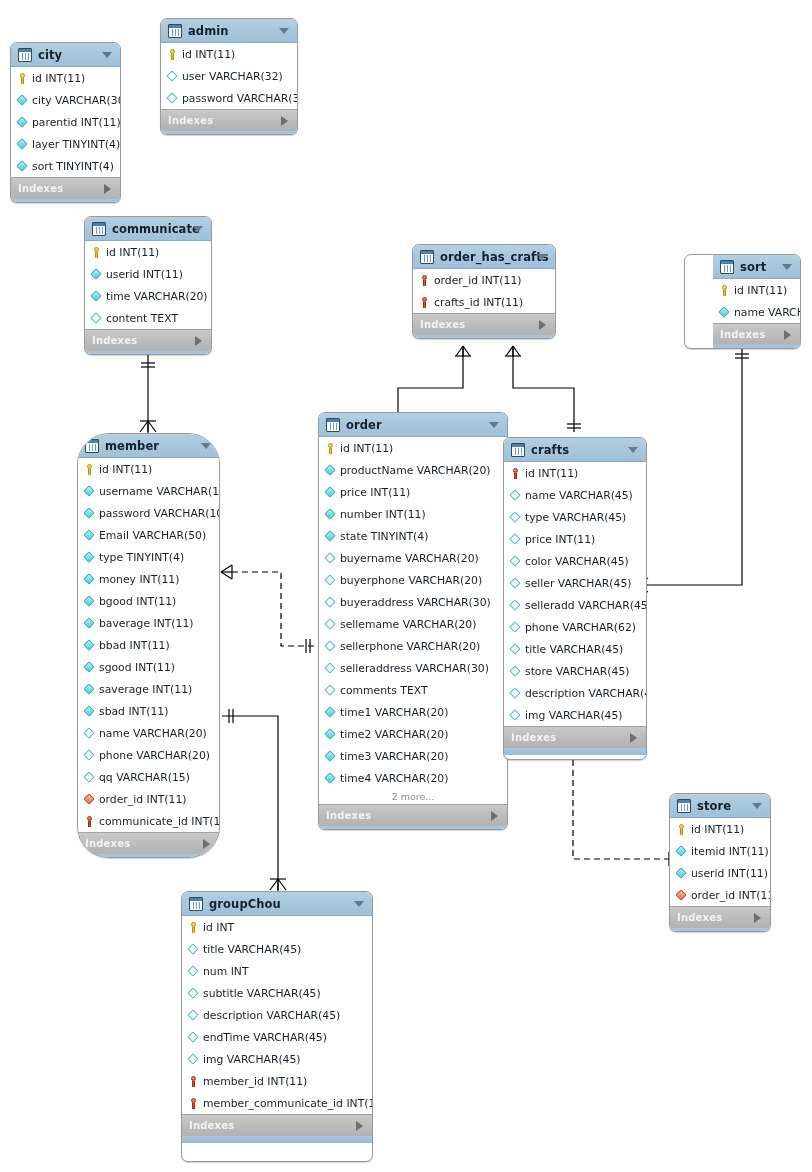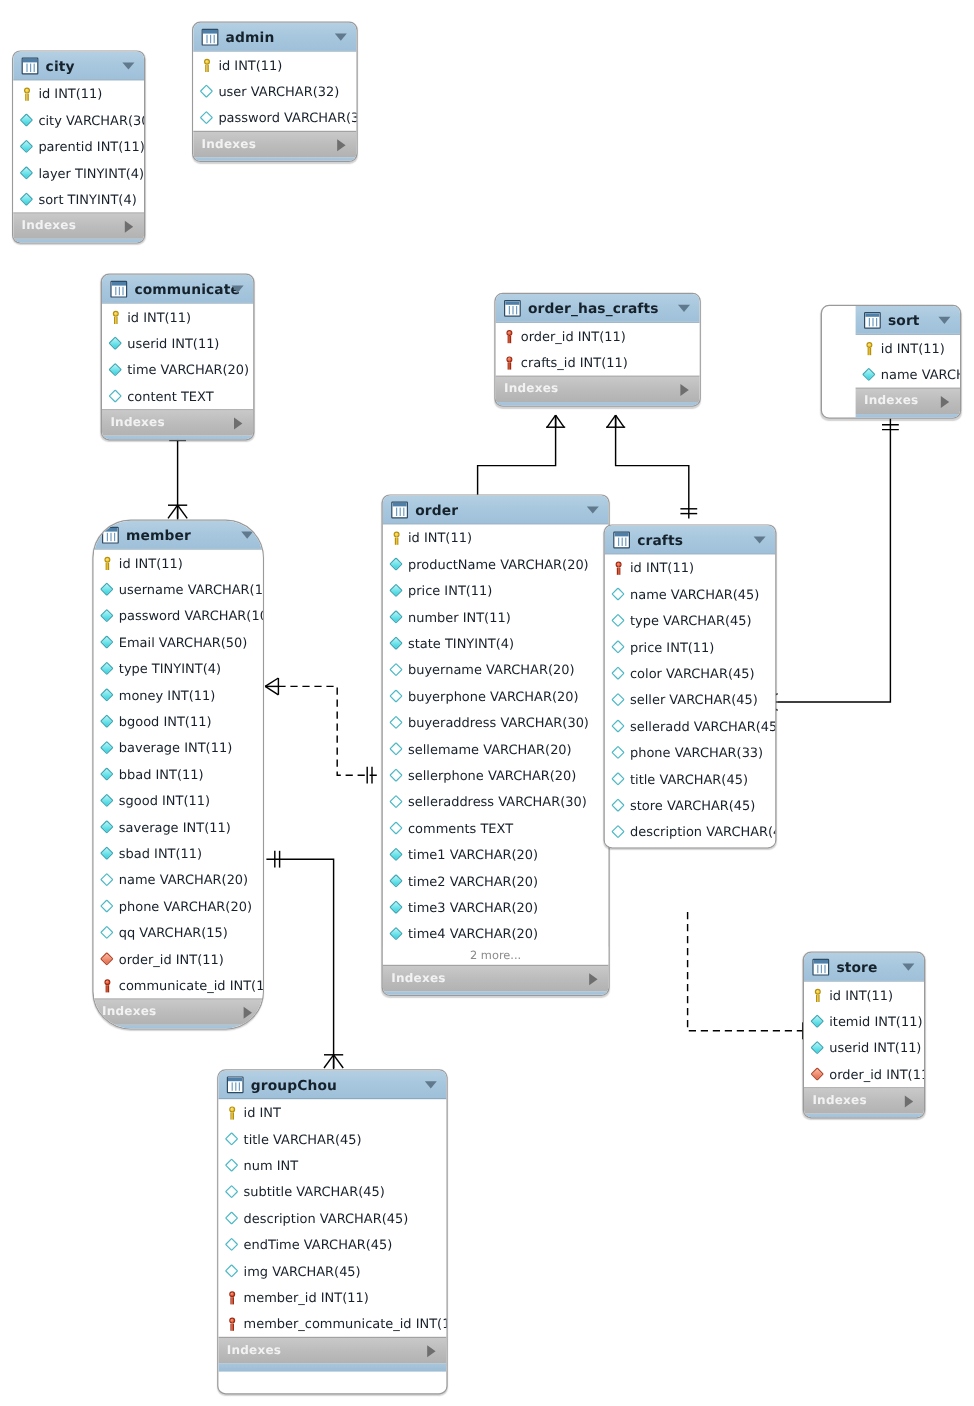--- a/index.html
+++ b/index.html
@@ -271,21 +271,21 @@
           <span class="g dia-h"></span>
           <span class="ctext">password VARCHAR(32)</span>
         </div>
       </div>
       <div class="idx">
         <span class="ilbl">Indexes</span>
         <span class="iarrow"></span>
       </div>
       <div class="foot"></div>
     </div>
-    <div class="tbl" style="left: 84px; top: 216px; width: 128px; height: 139px; margin-top: 12px;">
+    <div class="tbl" style="left: 84px; top: 216px; width: 128px; height: 139px;">
       <div class="hdr">
         <span class="tblicon"></span>
         <span class="tname">communicate</span>
         <span class="caret"></span>
       </div>
       <div class="cols">
         <div class="col">
           <span class="g key-y"></span>
           <span class="ctext">id INT(11)</span>
         </div>
@@ -301,21 +301,21 @@
           <span class="g dia-h"></span>
           <span class="ctext">content TEXT</span>
         </div>
       </div>
       <div class="idx">
         <span class="ilbl">Indexes</span>
         <span class="iarrow"></span>
       </div>
       <div class="foot"></div>
     </div>
-    <div class="tbl" style="left: 412px; top: 244px; width: 172px; height: 95px;">
+    <div class="tbl" style="left: 412px; top: 244px; width: 144px; height: 95px;">
       <div class="hdr">
         <span class="tblicon"></span>
         <span class="tname">order_has_crafts</span>
         <span class="caret"></span>
       </div>
       <div class="cols">
         <div class="col">
           <span class="g key-r"></span>
           <span class="ctext">order_id INT(11)</span>
         </div>
@@ -506,21 +506,21 @@
           <span class="ctext">time4 VARCHAR(20)</span>
         </div>
         <div class="more">2 more...</div>
       </div>
       <div class="idx">
         <span class="ilbl">Indexes</span>
         <span class="iarrow"></span>
       </div>
       <div class="foot"></div>
     </div>
-    <div class="tbl" style="left: 503px; top: 437px; width: 144px; height: 270px; text-align: right;">
+    <div class="tbl" style="left: 503px; top: 437px; width: 144px; height: 323px; text-align: right;">
       <div class="hdr">
         <span class="tblicon"></span>
         <span class="tname">crafts</span>
         <span class="caret"></span>
       </div>
       <div class="cols">
         <div class="col">
           <span class="g key-r"></span>
           <span class="ctext">id INT(11)</span>
         </div>
@@ -543,21 +543,21 @@
         <div class="col">
           <span class="g dia-h"></span>
           <span class="ctext">seller VARCHAR(45)</span>
         </div>
         <div class="col">
           <span class="g dia-h"></span>
           <span class="ctext">selleradd VARCHAR(45)</span>
         </div>
         <div class="col">
           <span class="g dia-h"></span>
-          <span class="ctext">phone VARCHAR(33)</span>
+          <span class="ctext">phone VARCHAR(62)</span>
         </div>
         <div class="col">
           <span class="g dia-h"></span>
           <span class="ctext">title VARCHAR(45)</span>
         </div>
         <div class="col">
           <span class="g dia-h"></span>
           <span class="ctext">store VARCHAR(45)</span>
         </div>
         <div class="col">

